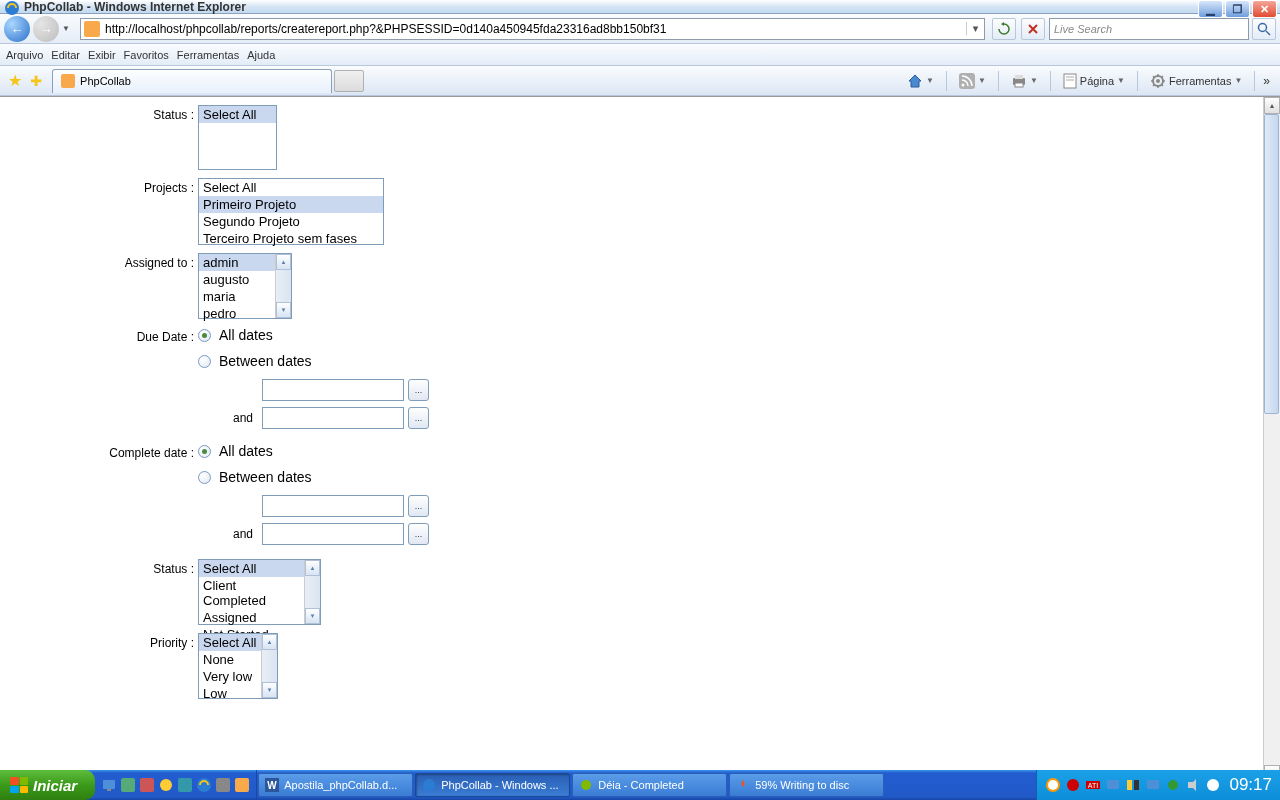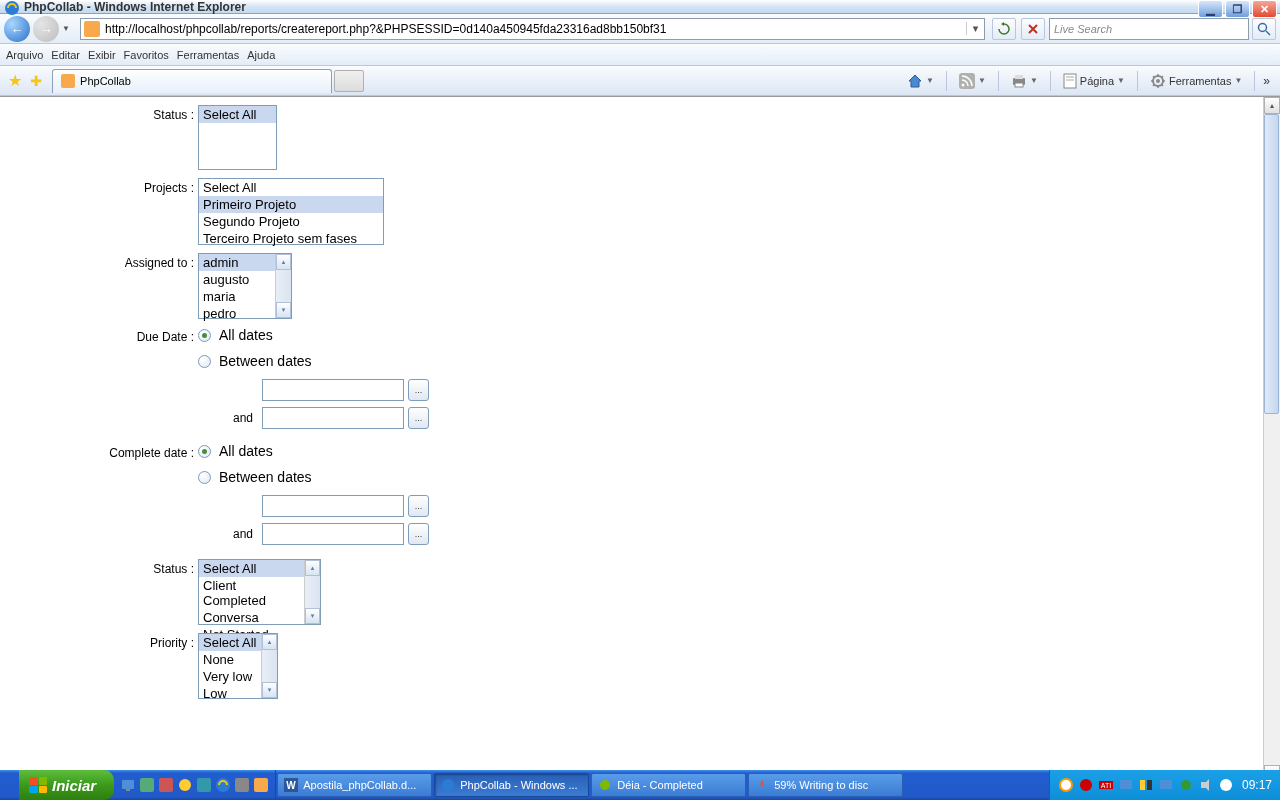--- a/index.html
+++ b/index.html
@@ -78,33 +78,33 @@
 .radio { width: 13px; height: 13px; border: 1px solid #7a9ac1; border-radius: 50%; margin-right: 8px; display: flex; align-items: center; justify-content: center; background: radial-gradient(circle at 30% 30%, #fff, #e0e8f3); }
 .radio.checked::after { content: ''; width: 5px; height: 5px; background: #4a8a3f; border-radius: 50%; }
 .radio-label { font-size: 14px; }
 
 .date-row { display: flex; align-items: center; margin: 6px 0 6px 30px; gap: 4px; }
 .date-and { width: 30px; text-align: center; font-size: 12px; }
 .date-input { width: 142px; height: 22px; border: 1px solid #7f9db9; background: #fff; }
 .date-btn { width: 21px; height: 22px; border: 1px solid #7f9db9; background: linear-gradient(#fefefe, #e0e8f3); border-radius: 3px; display: flex; align-items: center; justify-content: center; font-size: 9px; color: #333; }
 
 
-.taskbar { position: absolute; bottom: 0; left: 0; right: 0; height: 30px; background: linear-gradient(#3d93e8, #225dd0 10%, #2159c7 90%, #1847a5); display: flex; align-items: center; padding-left: 19px; }
+.taskbar { position: absolute; bottom: 0; left: 0; right: 0; height: 30px; background: linear-gradient(#3d93e8, #225dd0 10%, #2159c7 90%, #1847a5); display: flex; align-items: center; }
 .start-btn { height: 30px; background: linear-gradient(#5fbd3d, #3b9a1a 50%, #2e7f10); border-radius: 0 10px 10px 0; display: flex; align-items: center; padding: 0 18px 0 10px; color: #fff; font-weight: bold; font-style: italic; font-size: 15px; gap: 5px; }
 .start-logo { width: 18px; height: 16px; display: grid; grid-template: 1fr 1fr / 1fr 1fr; gap: 1px; }
 .start-logo div { border-radius: 1px; }
 .sl-r { background: #f25022; } .sl-g { background: #7fba00; } .sl-b { background: #00a4ef; } .sl-y { background: #ffb900; }
 .ql { display: flex; align-items: center; gap: 3px; padding: 0 6px; border-right: 1px solid #1847a5; height: 100%; }
 .ql-icon { width: 16px; height: 16px; }
 .task-item { height: 24px; background: linear-gradient(#5a9ce8, #3a7cd4); border: 1px solid #2a5fb5; border-radius: 2px; margin: 0 1px; display: flex; align-items: center; padding: 0 6px; color: #fff; min-width: 155px; gap: 5px; font-size: 11px; overflow: hidden; white-space: nowrap; }
 .task-item.active { background: linear-gradient(#2a5fb5, #3a7cd4); border: 1px solid #1a4a95; box-shadow: inset 1px 1px 2px rgba(0,0,0,0.3); }
 .task-icon { width: 14px; height: 14px; flex-shrink: 0; }
 .tray { margin-left: auto; background: linear-gradient(#1ba0e8, #0d8fd8); height: 100%; display: flex; align-items: center; padding: 0 8px; gap: 4px; border-left: 1px solid #1060b0; }
 .tray-icon { width: 16px; height: 16px; }
-.tray-time { color: #fff; font-size: 12px; margin-left: 4px; }
+.tray-time { color: #fff; font-size: 17px; margin-left: 4px; }
 
 
 svg { display: block; }
 </style>
 </head>
 <body>
 
 <div class="titlebar">
   <svg class="titlebar-icon" viewBox="0 0 16 16">
       <circle cx="8" cy="8" r="7" fill="#2b7cd3"></circle>
@@ -308,21 +308,21 @@
       </div>
     </div>
 
     <div class="form-row">
       <div class="form-label">Status :</div>
       <div class="form-control">
         <div class="listbox lb-status">
           <div class="lb-status-items">
             <div class="item sel">Select All</div>
             <div class="item">Client Completed</div>
-            <div class="item">Conversa</div>
+            <div class="item">Assigned</div>
             <div class="item">Not Started</div>
           </div>
           <div class="lb-scroll">
               <div class="up">▴</div>
               <div class="track"></div>
               <div class="down">▾</div>
             </div>
         </div>
       </div>
     </div>

